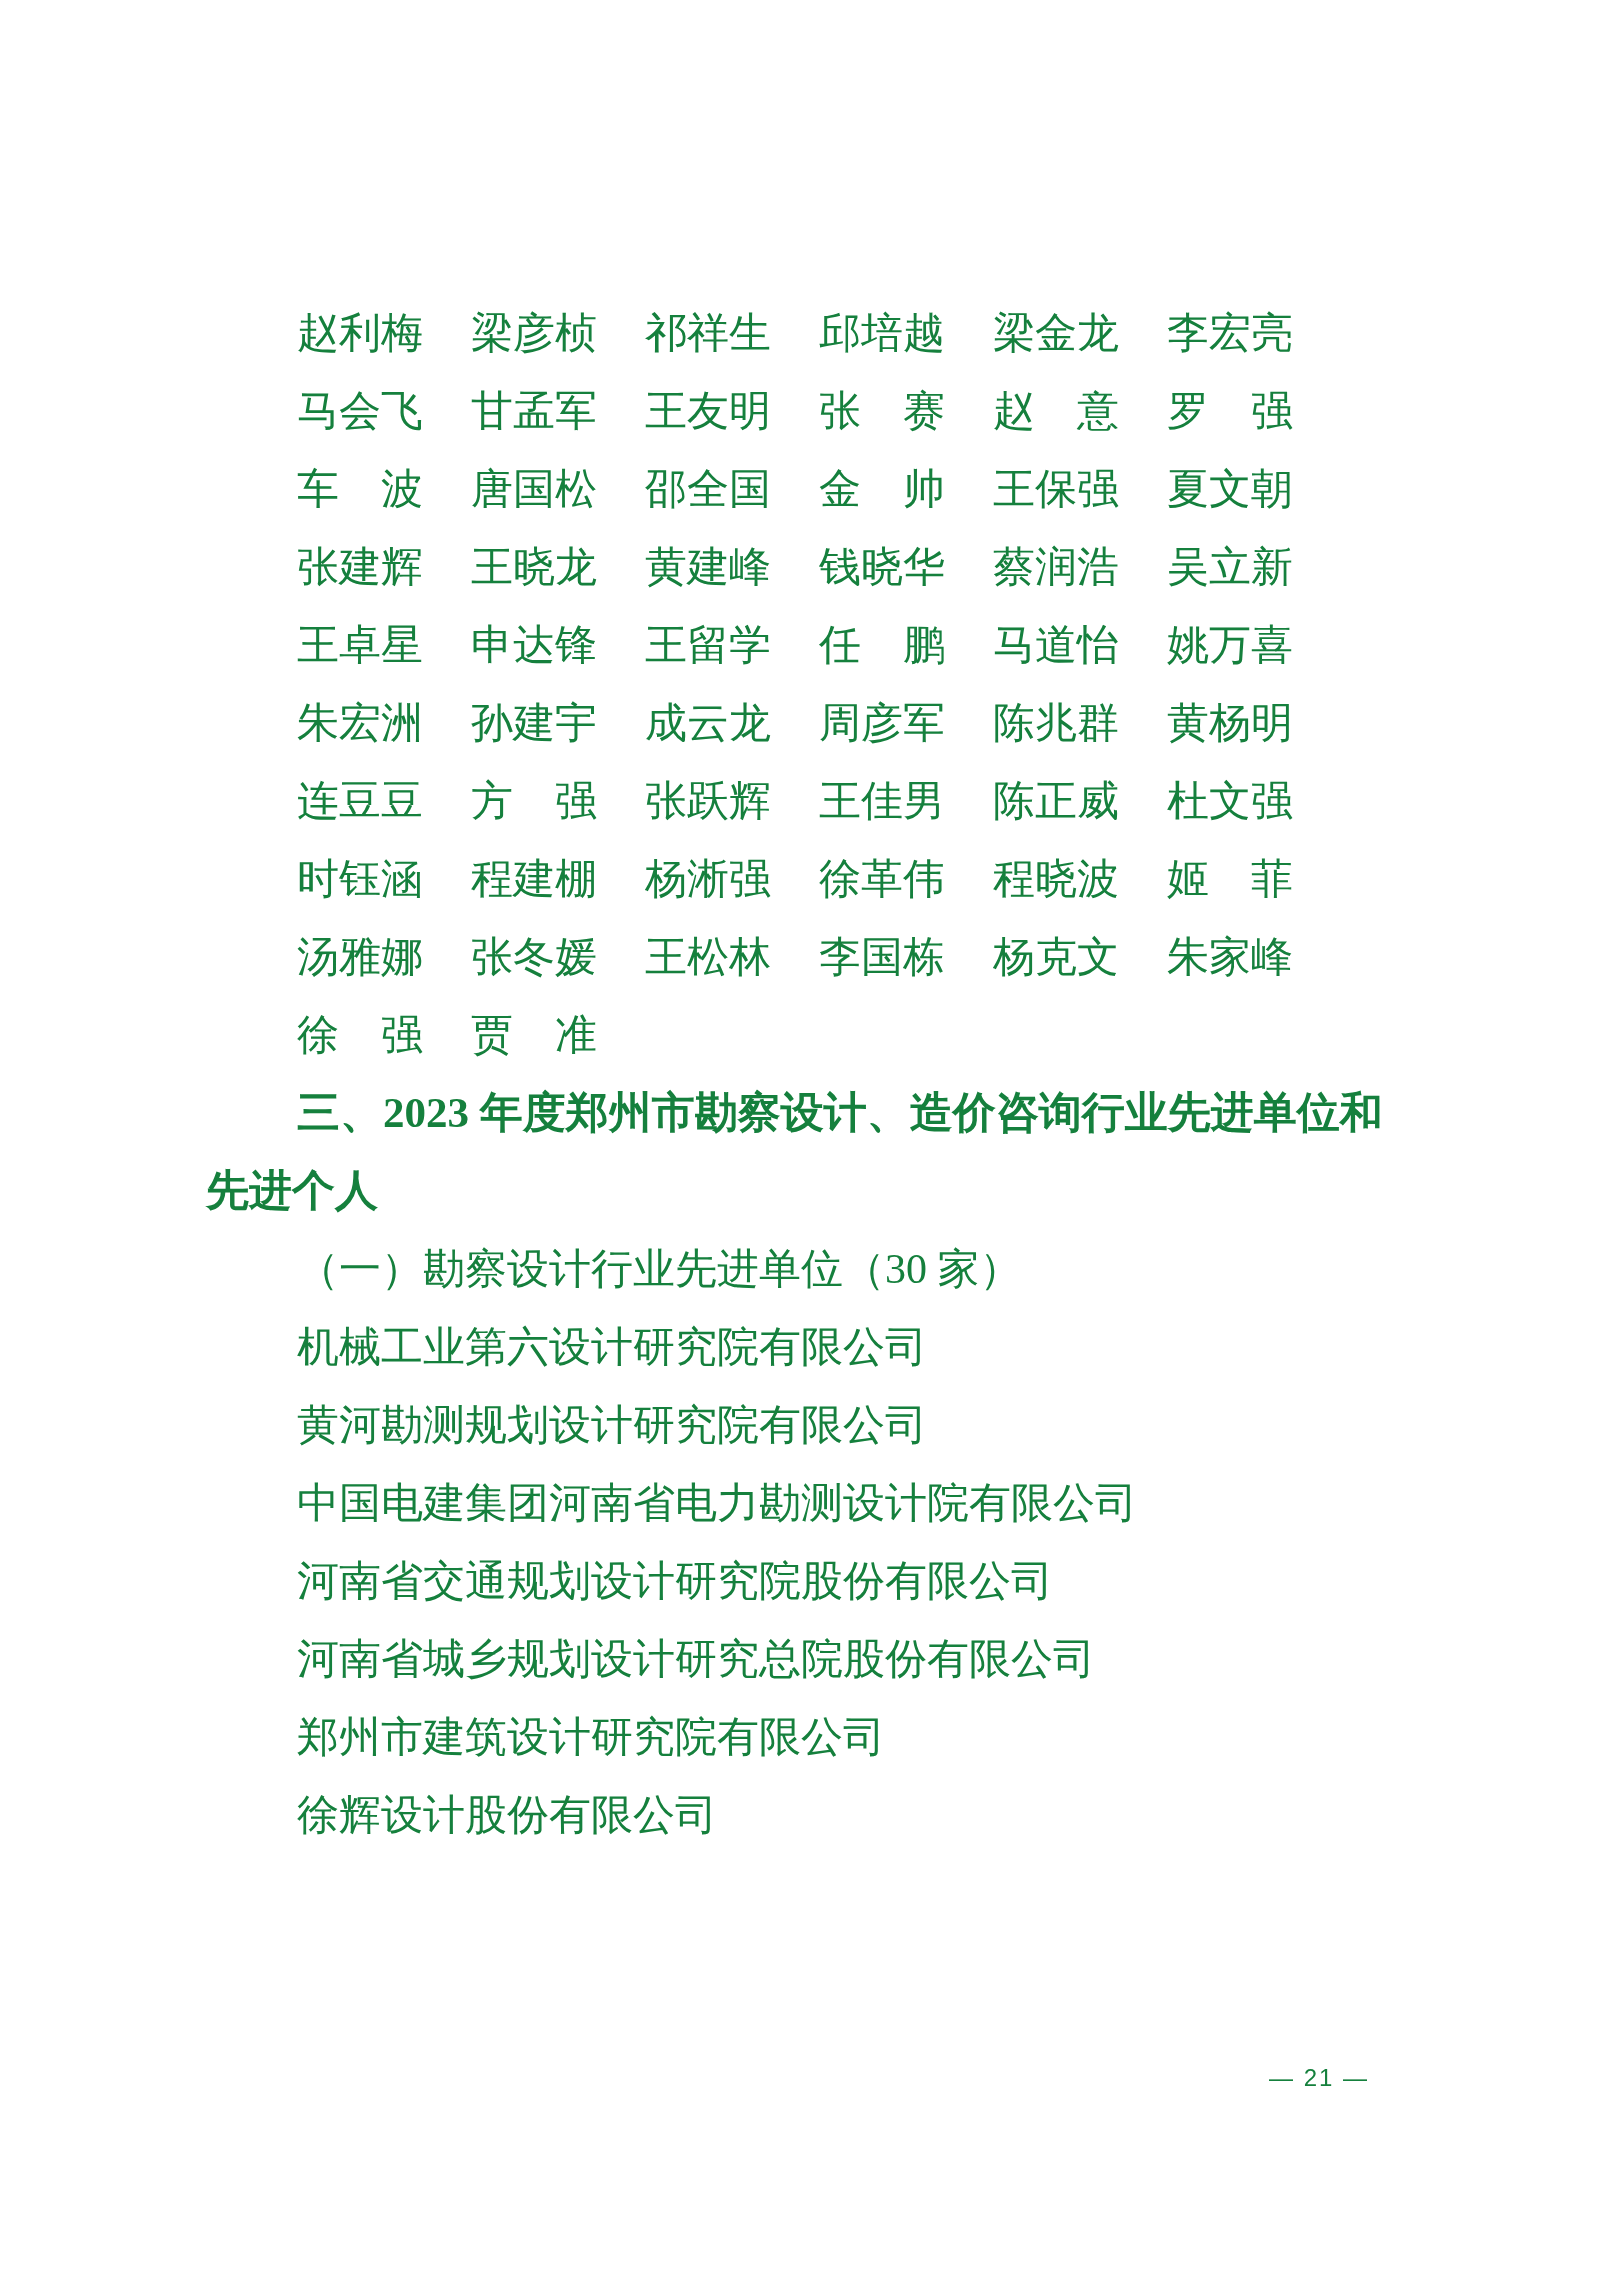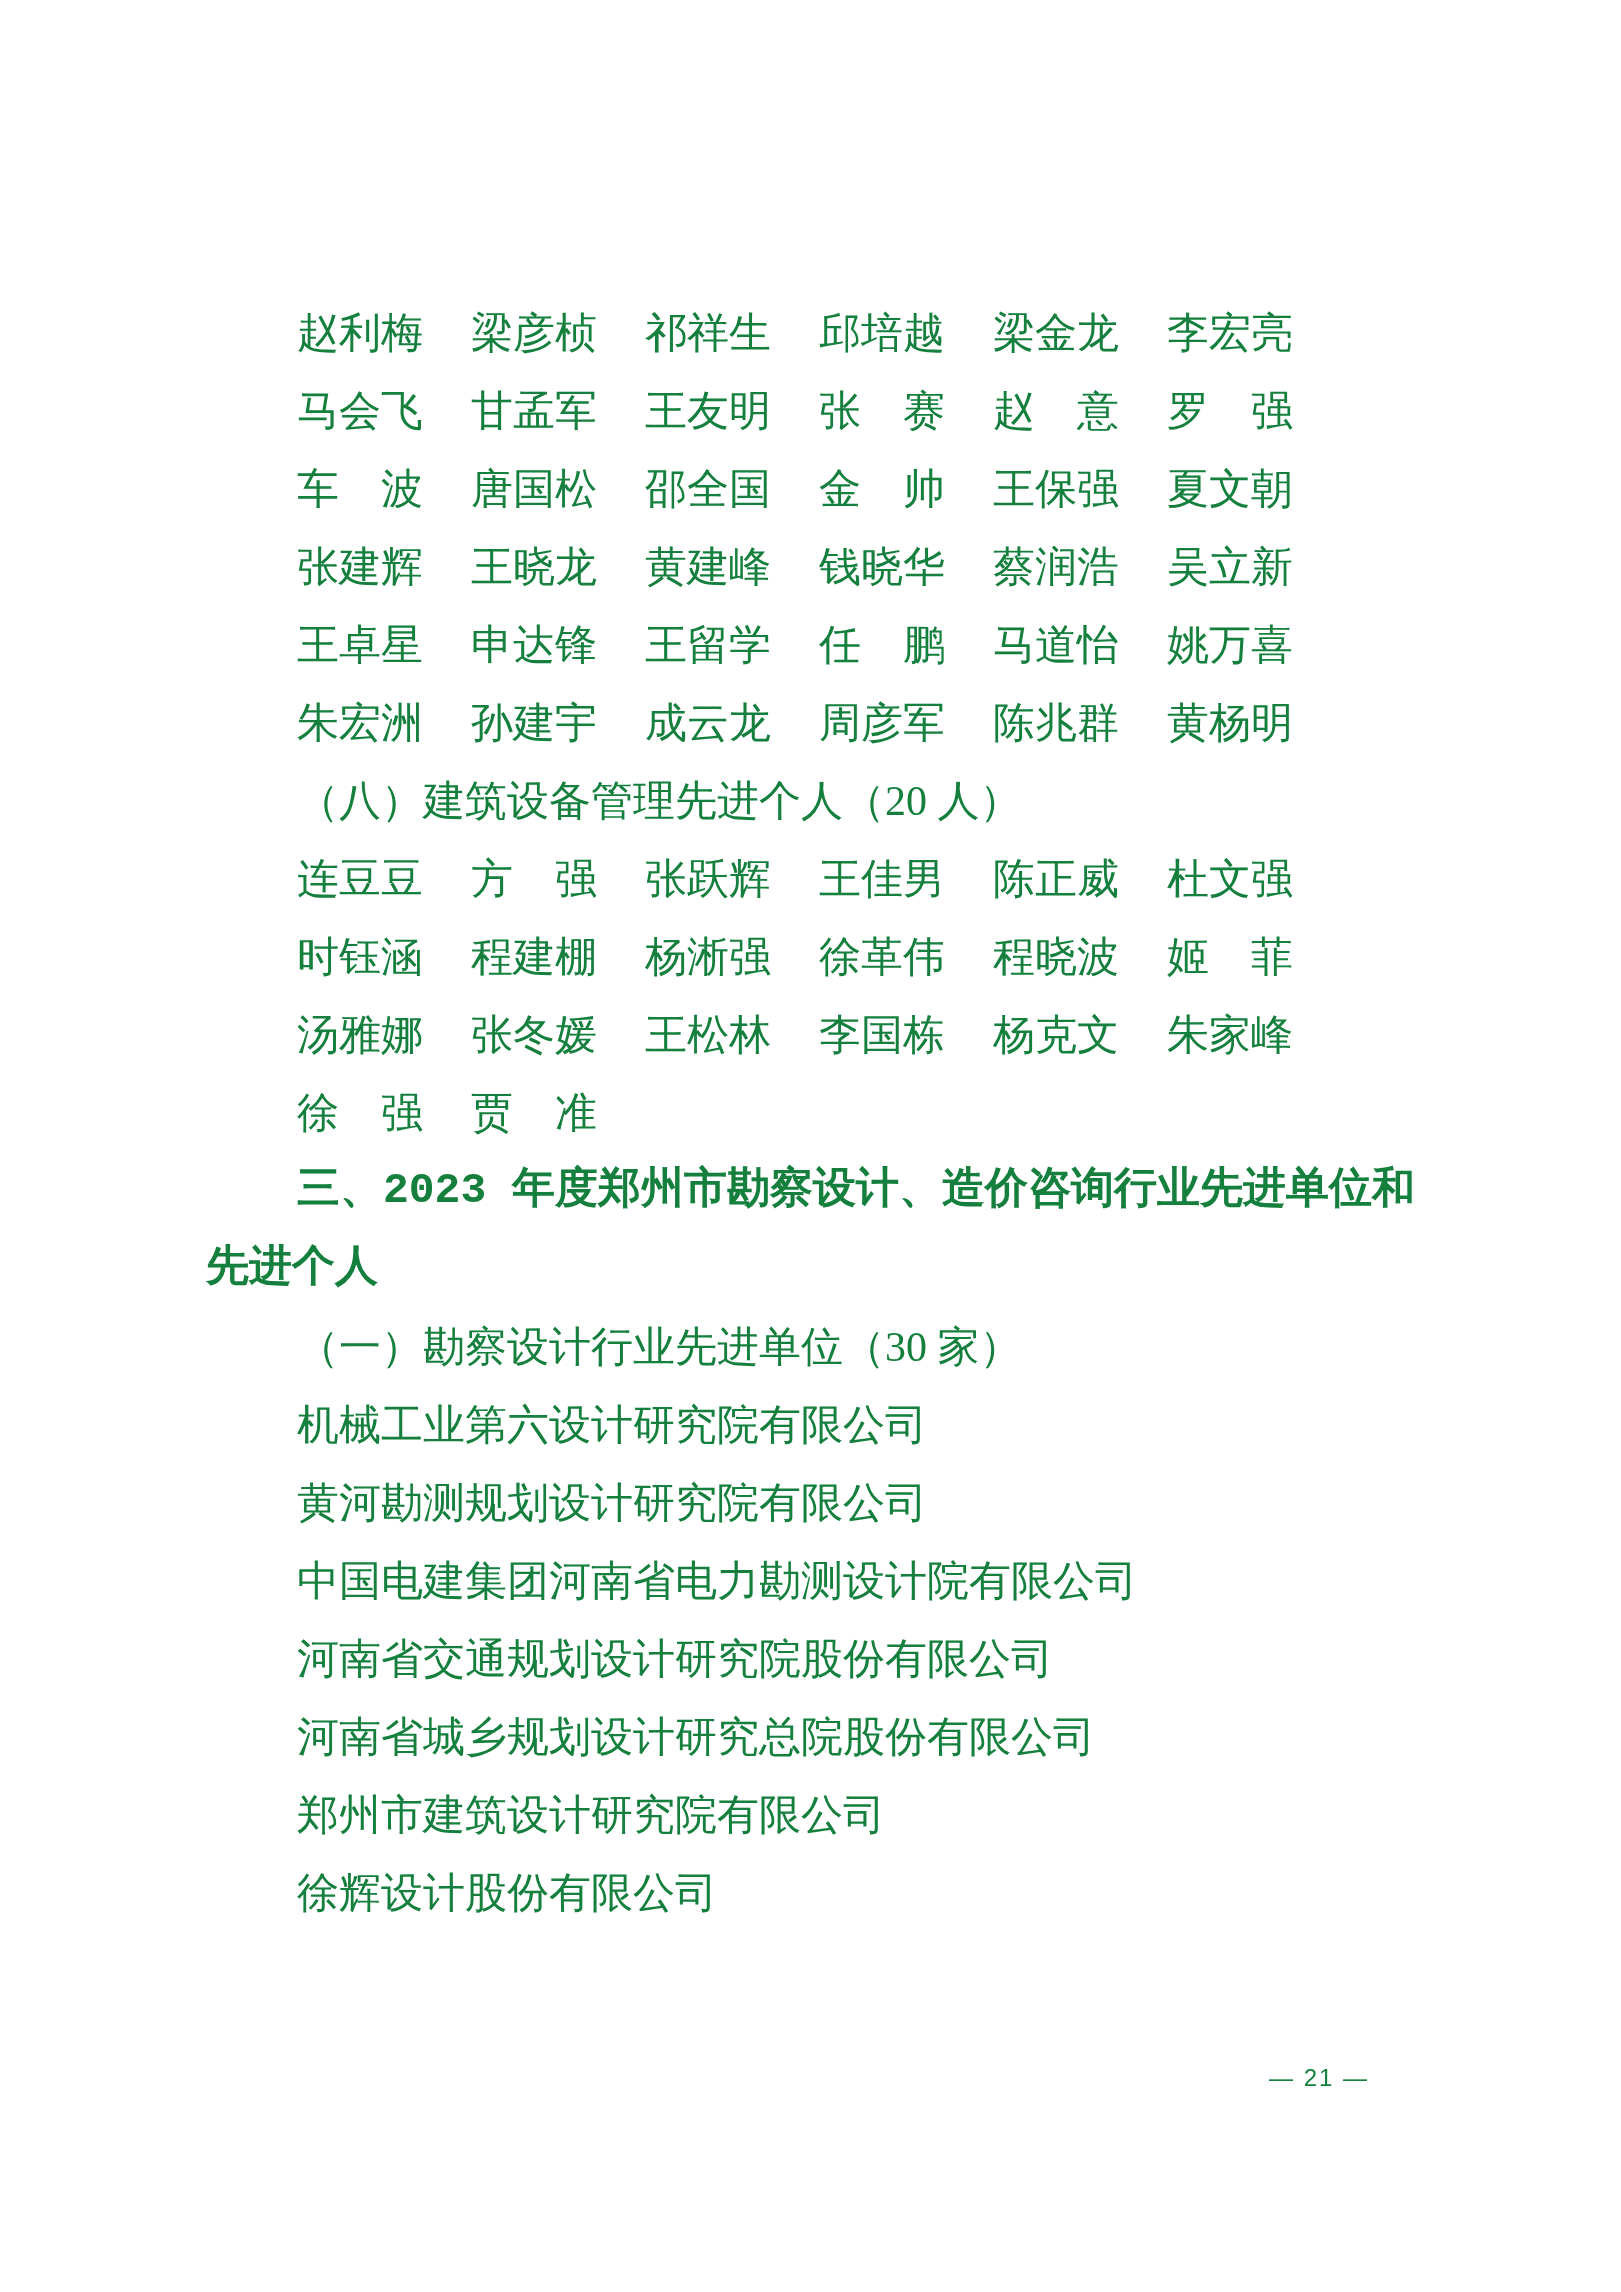--- a/index.html
+++ b/index.html
@@ -19,21 +19,21 @@
   .line{
     height:78px;
     line-height:78px;
     font-size:42px;
     white-space:nowrap;
   }
   .indent{padding-left:91px;}
   .names{display:flex;column-gap:48px;}
   .name{display:inline-block;min-width:126px;}
   .h3{
-    font-family:Liberation Mono, monospace;
+    font-family:Liberation Serif, serif;
     font-weight:bold;
     font-size:43px;
   }
   .pageno{
     position:absolute;
     top:2056px;
     right:252px;
     font-size:24px;
     line-height:43px;
     letter-spacing:2px;
@@ -89,21 +89,20 @@
     </div>
     <div class="line names indent">
       <span class="name">朱宏洲</span>
       <span class="name">孙建宇</span>
       <span class="name">成云龙</span>
       <span class="name">周彦军</span>
       <span class="name">陈兆群</span>
       <span class="name">黄杨明</span>
     </div>
 
-    <div class="line indent">（八）建筑设备管理先进个人（20 人）</div>
 
     <div class="line names indent">
       <span class="name">连豆豆</span>
       <span class="name">方　强</span>
       <span class="name">张跃辉</span>
       <span class="name">王佳男</span>
       <span class="name">陈正威</span>
       <span class="name">杜文强</span>
     </div>
     <div class="line names indent">

